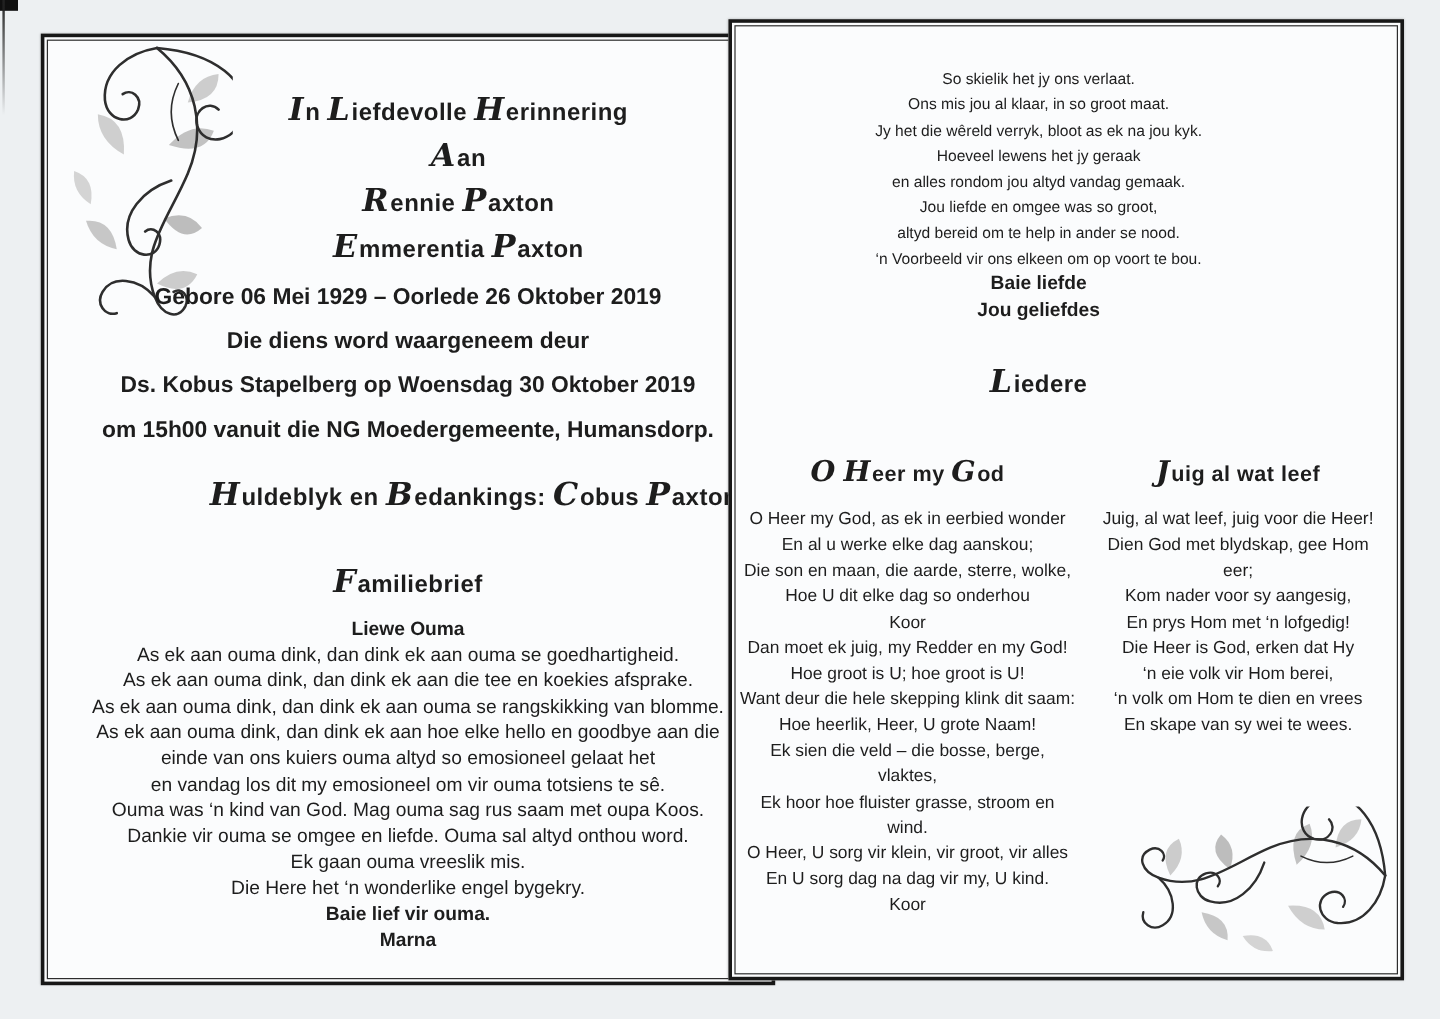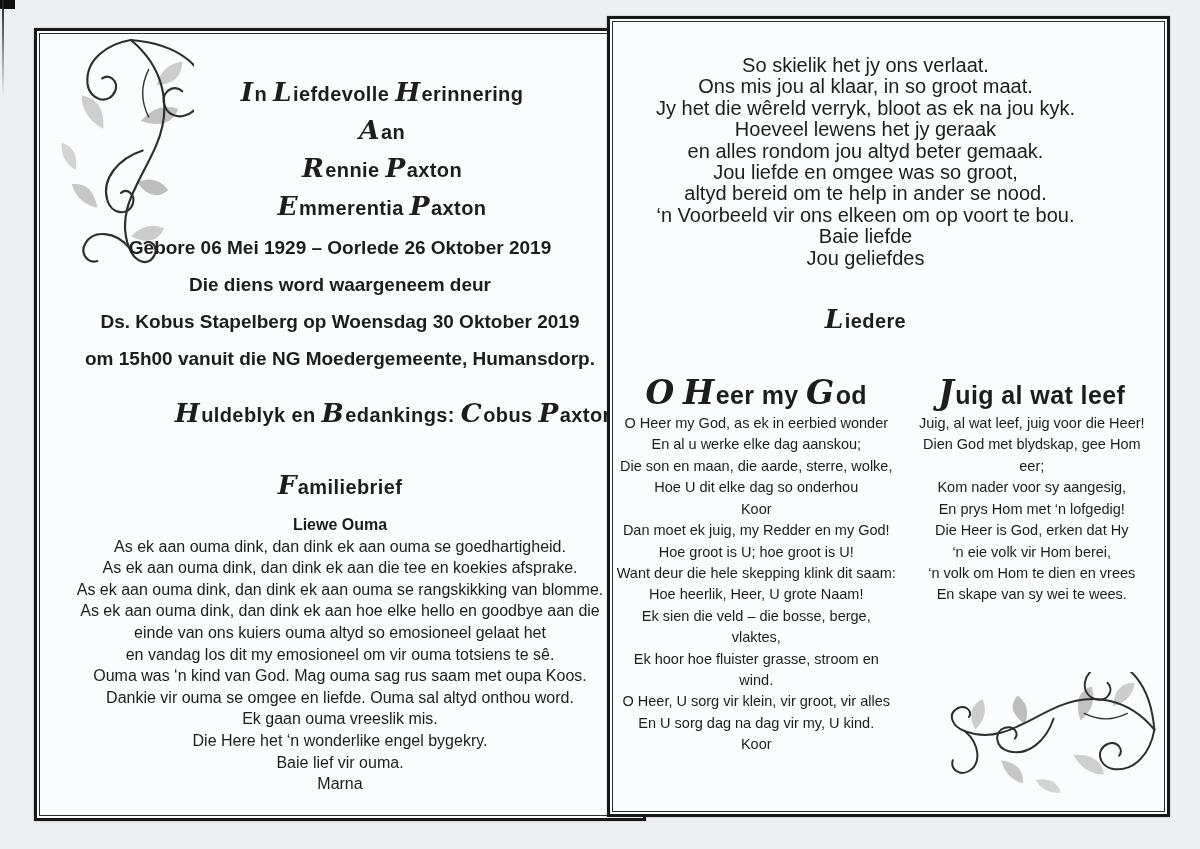--- a/index.html
+++ b/index.html
@@ -21,29 +21,29 @@
   .shift-a{transform:translateX(42px)}
   .shift-b{transform:translateX(55px)}
   .mb8{margin-bottom:8px}
 
   .bold-line{font-size:19px;line-height:28px;font-weight:bold;margin-bottom:9px}
   .dates{margin-top:12px}
   .tribute{margin-top:26px}
   .letter-title{margin-top:42px}
   .letter{margin-top:13px;font-size:16px;line-height:21.6px}
   .letter .salutation{font-weight:bold}
-  .letter-signoff{font-size:16px;line-height:21.6px;font-weight:normal}
+  .letter-signoff{font-size:16px;line-height:21.6px;font-weight:bold}
 
-  .poem{font-size:20px;line-height:21.4px;padding-right:46px}
-  .poem-signoff{font-size:20px;line-height:21.4px;font-weight:normal;padding-right:46px}
+  .poem{font-size:13px;line-height:21.4px;padding-right:46px}
+  .poem-signoff{font-size:16px;line-height:21.4px;font-weight:bold;padding-right:46px}
   .songs-heading{margin-top:36px;padding-right:46px}
   .songs-row{display:flex;margin-top:44px}
   .song-col-left{flex:0 0 52%}
   .song-col-right{flex:0 0 48%}
-  .song-title{font-size:25px;margin-bottom:4px}
+  .song-title{font-size:18px;margin-bottom:14px}
   .song-lines{font-size:14.5px;line-height:21.4px;white-space:nowrap}
   .stanza2{margin-top:0}
 
   .flourish{position:absolute;pointer-events:none}
   .flourish-tl{left:6px;top:0}
   .flourish-br{right:4px;bottom:4px}
 
   .corner-mark{position:absolute;left:0;top:0;width:15px;height:9px;background:#101010}
   .edge-line{position:absolute;left:2px;top:0;width:2px;height:96px;background:linear-gradient(#222,rgba(34,34,34,0))}
 </style>
@@ -119,21 +119,21 @@
 </div>
 
 <div class="page page-right">
   <div class="page-inner">
     <div class="content rp-content">
       <div class="poem">
           <div class="line">So skielik het jy ons verlaat.</div>
           <div class="line">Ons mis jou al klaar, in so groot maat.</div>
           <div class="line">Jy het die wêreld verryk, bloot as ek na jou kyk.</div>
           <div class="line">Hoeveel lewens het jy geraak</div>
-          <div class="line">en alles rondom jou altyd beter gemaak.</div>
+          <div class="line">en alles rondom jou altyd vandag gemaak.</div>
           <div class="line">Jou liefde en omgee was so groot,</div>
           <div class="line">altyd bereid om te help in ander se nood.</div>
           <div class="line">‘n Voorbeeld vir ons elkeen om op voort te bou.</div>
         </div>
       <div class="poem-signoff">
           <div class="line">Baie liefde</div>
           <div class="line">Jou geliefdes</div>
         </div>
       <div class="fancy songs-heading"><span class="cap">L</span>iedere</div>
       <div class="songs-row">

